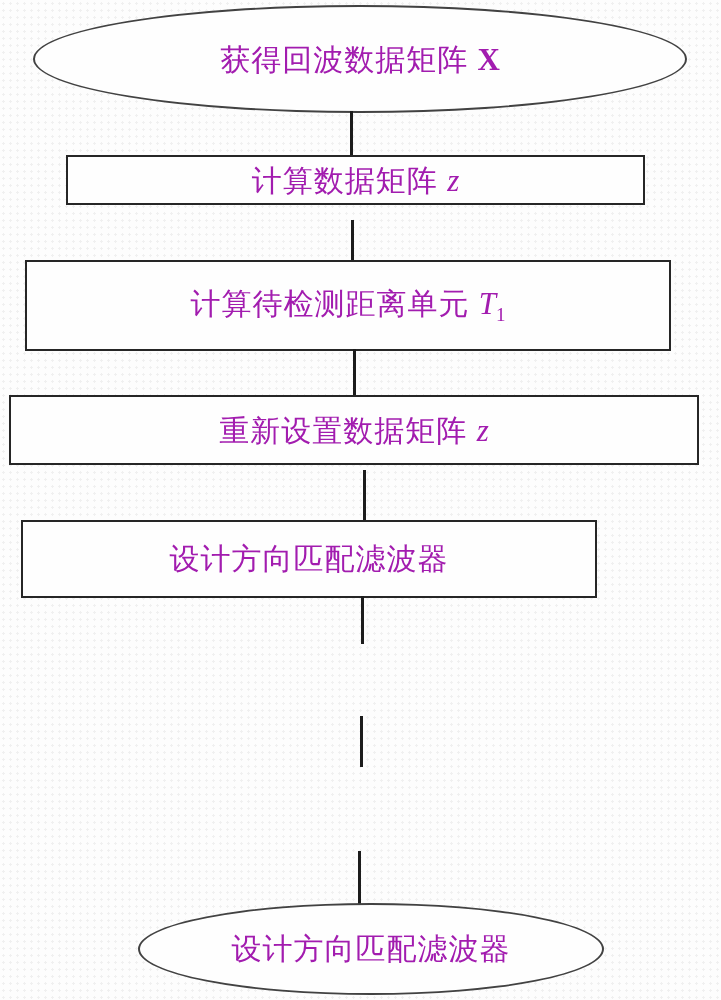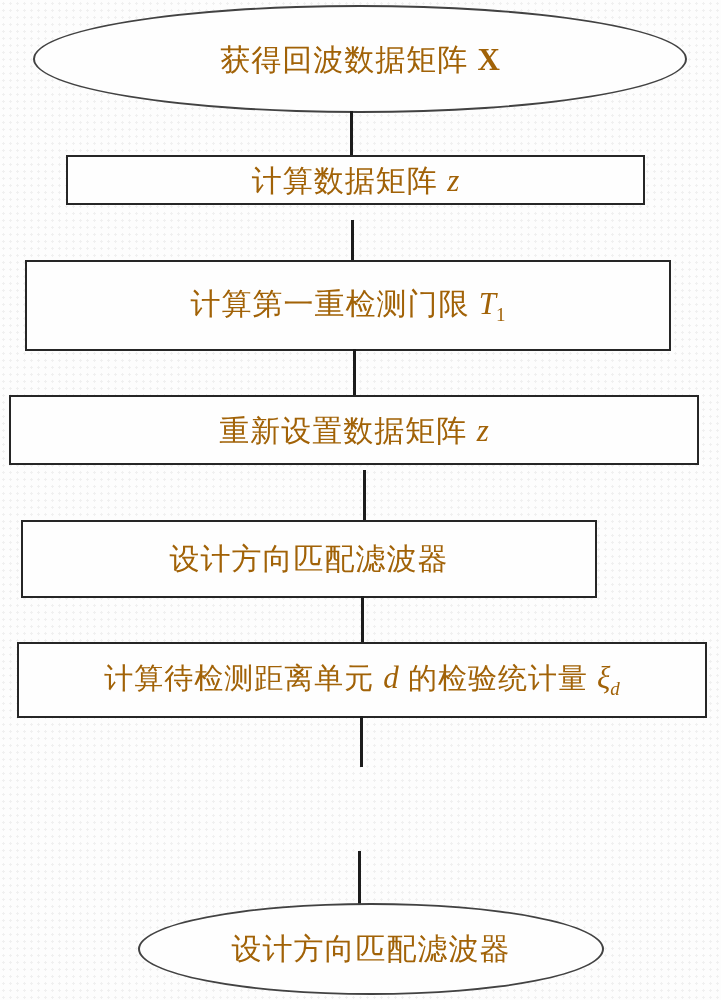--- a/index.html
+++ b/index.html
@@ -10,21 +10,21 @@
     background-size:7px 7px;
     font-family:"Liberation Sans","DejaVu Sans",sans-serif;
   }
   .node{
     position:absolute;display:flex;align-items:center;justify-content:center;
     box-sizing:border-box;background:#fefefe;
   }
   .rect{border:2px solid #262626;}
   .ellipse{border:2px solid #424242;border-radius:50%;}
   .label{
-    font-size:30px;color:#a16207;white-space:nowrap;letter-spacing:1px;
+    font-size:30px;color:#a21caf;white-space:nowrap;letter-spacing:1px;
     text-align:left;line-height:1;
   }
   .math{
     font-family:"Liberation Serif","DejaVu Serif",serif;
     font-style:italic;font-size:31px;letter-spacing:0;
   }
   .mbold{
     font-family:"Liberation Serif","DejaVu Serif",serif;
     font-weight:700;font-style:normal;font-size:31px;letter-spacing:0;
   }
@@ -51,21 +51,21 @@
   <div class="node rect" style="left:66px;top:155px;width:579px;height:50px">
     <div class="label">
       <span>计算数据矩阵 </span><span class="math">z</span>
     </div>
   </div>
 
   <div class="vline" style="left:351px;top:220px;height:42px"></div>
 
   <div class="node rect" style="left:25px;top:260px;width:646px;height:91px">
     <div class="label">
-      <span>计算第一重检测门限 </span><span class="math">T</span><span class="sub">1</span>
+      <span>计算待检测距离单元 </span><span class="math">T</span><span class="sub">1</span>
     </div>
   </div>
 
   <div class="vline" style="left:353px;top:349px;height:48px"></div>
 
   <div class="node rect" style="left:9px;top:395px;width:690px;height:70px">
     <div class="label">
       <span>重新设置数据矩阵 </span><span class="math">z</span>
     </div>
   </div>
@@ -73,25 +73,20 @@
   <div class="vline" style="left:363px;top:470px;height:52px"></div>
 
   <div class="node rect" style="left:21px;top:520px;width:576px;height:78px">
     <div class="label">
       <span>设计方向匹配滤波器</span>
     </div>
   </div>
 
   <div class="vline" style="left:361px;top:596px;height:48px"></div>
 
-  <div class="node rect" style="left:17px;top:642px;width:690px;height:76px">
-    <div class="label" style="font-size:29px">
-      <span>计算待检测距离单元 </span><span class="math">d</span><span> 的检验统计量 </span><span class="math">ξ</span><span class="sub it">d</span>
-    </div>
-  </div>
 
   <div class="vline" style="left:360px;top:716px;height:51px"></div>
 
 
   <div class="vline" style="left:358px;top:851px;height:54px"></div>
 
   <div class="node ellipse" style="left:138px;top:903px;width:466px;height:92px">
     <div class="label">
       <span>设计方向匹配滤波器</span>
     </div>

